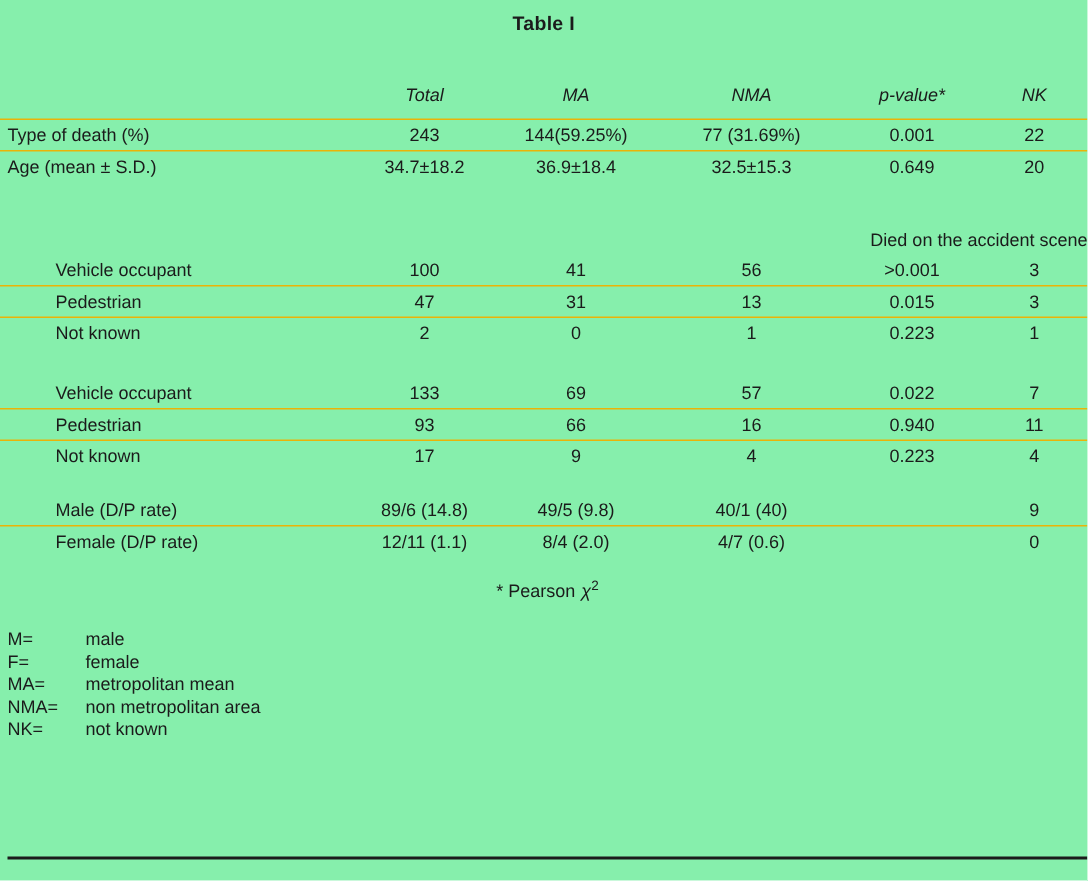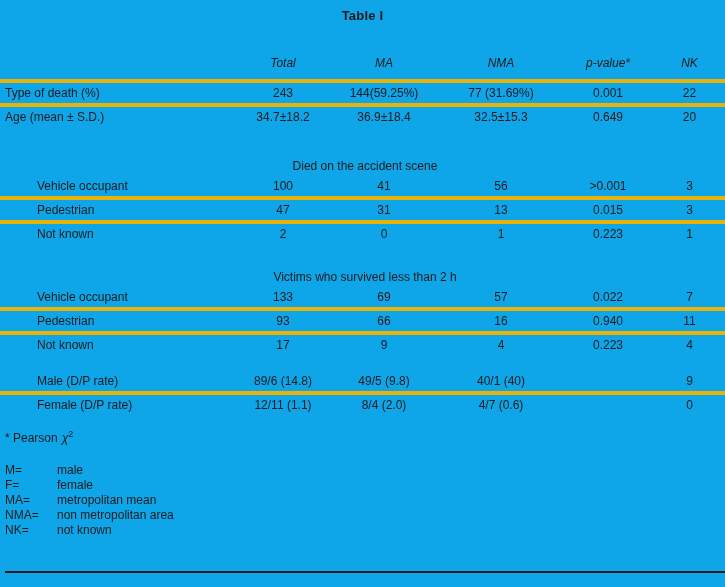--- a/index.html
+++ b/index.html
@@ -1,20 +1,20 @@
 <!DOCTYPE html>
 <html><head>
 <meta charset="utf-8">
 <style>
   html, body { margin: 0; padding: 0; background: #ffffff; }
   .doc {
     position: relative;
     width: 725px;
     height: 587px;
-    background: #0ea5e9;
+    background: #86efac;
     color: #1b1b1b;
     font-family: "Liberation Sans", sans-serif;
     overflow: hidden;
   }
   
   .title-block { padding-top: 8px; text-align: center; }
   .title-line1 {
     font-size: 13px; font-weight: bold; line-height: 16px;
     letter-spacing: 0.2px;
   }
@@ -33,31 +33,31 @@
   table.main td { padding: 0; vertical-align: middle; overflow: hidden; white-space: nowrap; }
   col.c-label { width: 238px; }
   col.c-total { width: 90px; }
   col.c-ma    { width: 112px; }
   col.c-nma   { width: 122px; }
   col.c-p     { width: 92px; }
   col.c-nk    { width: 71px; }
 
   tr.colhead td { height: 30px; vertical-align: bottom; padding-bottom: 9px;
                   font-style: italic; text-align: center; }
-  tr.rule td { border-bottom: 4px solid #eab308; }
+  tr.rule td { border-bottom: 1px solid #eab308; }
   tr.data td { height: 20px; text-align: center; }
   tr.data td.label { text-align: left; padding-left: 5px; }
   tr.data td.label.indent { padding-left: 37px; }
-  tr.sechead td { height: 20px; text-align: center; padding-left: 5px; vertical-align: bottom; padding-bottom: 3px; }
+  tr.sechead td { height: 20px; text-align: right; padding-left: 5px; vertical-align: bottom; padding-bottom: 3px; }
   tr.spacer-lg td { height: 26px; }
   tr.spacer-md td { height: 20px; }
   tr.spacer-sm td { height: 16px; }
 
   
-  .footnote { margin: 14px 0 0 5px; font-size: 12px; }
+  .footnote { margin: 14px 0 0 5px; font-size: 12px; text-align: center; }
   .footnote .chi { font-style: italic; margin-left: 4px; }
   .footnote sup { font-size: 9px; }
   .legend { margin: 18px 0 0 5px; }
   .legend-row { display: flex; font-size: 12px; line-height: 15px; }
   .legend-abbr { width: 52px; flex: 0 0 52px; }
   .legend-def { flex: 1; }
 
   .bottom-rule {
     position: absolute; left: 5px; right: 0; top: 571px;
     border-top: 2px solid #1b1b1b;
@@ -138,23 +138,20 @@
       <td>0</td>
       <td>1</td>
       <td>0.223</td>
       <td>1</td>
     </tr>
 
     <tr class="spacer-md">
           <td colspan="6"></td>
         </tr>
 
-    <tr class="sechead">
-      <td colspan="6">Victims who survived less than 2 h</td>
-    </tr>
     <tr class="data rule">
       <td class="label indent">Vehicle occupant</td>
       <td>133</td>
       <td>69</td>
       <td>57</td>
       <td>0.022</td>
       <td>7</td>
     </tr>
     <tr class="data rule">
       <td class="label indent">Pedestrian</td>

